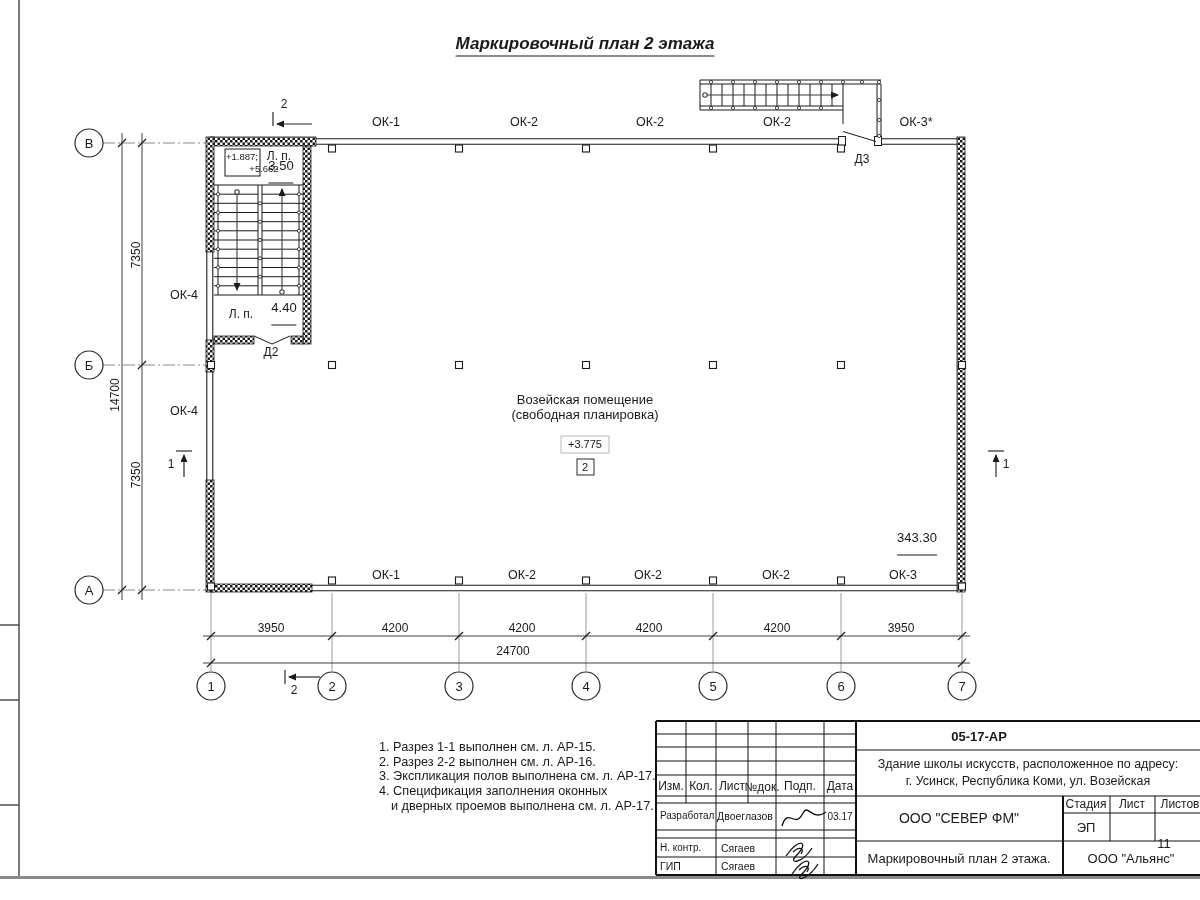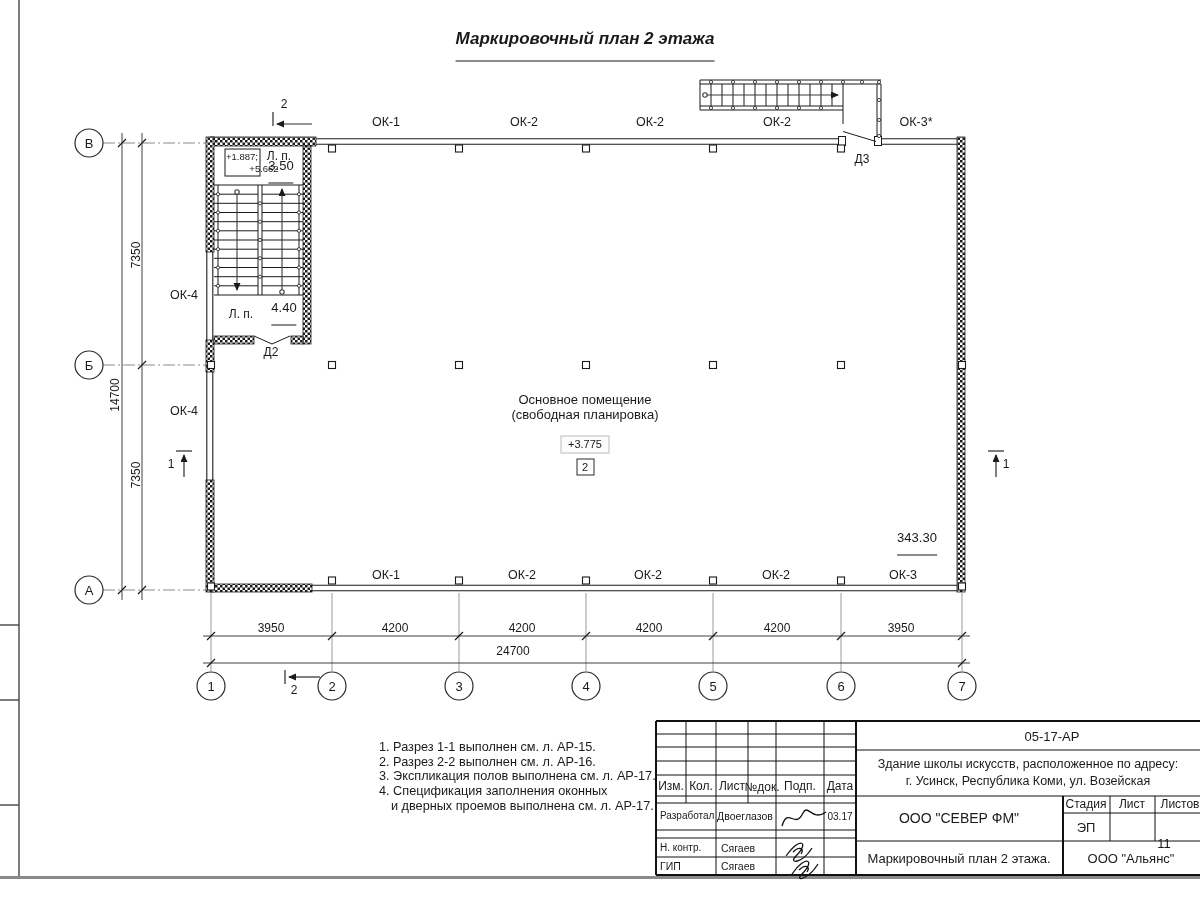--- a/index.html
+++ b/index.html
@@ -8,21 +8,21 @@
   #linework{position:absolute;left:0;top:0;}
   .lbl{position:absolute;transform:translate(-50%,-50%);white-space:nowrap;
        font:12.5px "Liberation Sans",sans-serif;color:#1a1a1a;line-height:1;}
   .lbl-left{position:absolute;transform:translateY(-50%);white-space:nowrap;
        font:12.5px "Liberation Sans",sans-serif;color:#1a1a1a;line-height:1;}
   .rot{transform:translate(-50%,-50%) rotate(-90deg);}
   .f9{font-size:9.5px;}.f10{font-size:10px;}.f105{font-size:10.5px;}.f11{font-size:11px;}
   .f12{font-size:12px;}.f13{font-size:13px;}.f14{font-size:14px;}
   .f85{font-size:12px;}
   .und{border-bottom:1.2px solid #1a1a1a;padding-bottom:11px;}
-  .title{font:italic 600 17px "Liberation Sans",sans-serif;border-bottom:1.4px solid #1a1a1a;padding-bottom:12px;}
+  .title{font:italic 600 17px "Liberation Sans",sans-serif;border-bottom:1.4px solid #1a1a1a;padding-bottom:2px;}
   #notes{position:absolute;left:331px;top:740px;font:12.7px "Liberation Sans",sans-serif;}
   #notes div{height:14.7px;white-space:nowrap;margin-left:48px;}
   #notes .indent{padding-left:12px;}
 </style>
 </head>
 <body>
 
 <div id="sheet">
 
 <svg id="linework" width="1200" height="900" viewBox="0 0 1200 900">
@@ -253,21 +253,21 @@
 
 <div class="lbl f9" style="left:242px;top:157px;">+1.887;</div>
 <div class="lbl f9" style="left:242px;top:169px;padding-left:44px;">+5.662</div>
 <div class="lbl f12" style="left:279px;top:156px;">Л. п.</div>
 <div class="lbl f13 und" style="left:281px;top:171px;">3.50</div>
 <div class="lbl f12" style="left:241px;top:314px;">Л. п.</div>
 <div class="lbl f13 und" style="left:284px;top:313px;">4.40</div>
 <div class="lbl f12" style="left:271px;top:352px;">Д2</div>
 <div class="lbl f12" style="left:862px;top:159px;">Д3</div>
 
-<div class="lbl f13" style="left:585px;top:399px;">Основное помещение</div>
+<div class="lbl f13" style="left:585px;top:399px;">Возейская помещение</div>
 <div class="lbl f13" style="left:585px;top:414px;">(свободная планировка)</div>
 <div class="lbl f11" style="left:585px;top:444px;">+3.775</div>
 <div class="lbl f11" style="left:585px;top:467px;">2</div>
 <div class="lbl f13 und" style="left:917px;top:543px;">343.30</div>
 
 <div class="lbl f12" style="left:271px;top:628px;">3950</div>
 <div class="lbl f12" style="left:395px;top:628px;">4200</div>
 <div class="lbl f12" style="left:522px;top:628px;">4200</div>
 <div class="lbl f12" style="left:649px;top:628px;">4200</div>
 <div class="lbl f12" style="left:777px;top:628px;">4200</div>
@@ -296,21 +296,21 @@
 <div class="lbl f12" style="left:1006px;top:464px;">1</div>
 
 <div id="notes">
   <div>1. Разрез 1-1 выполнен см. л. АР-15.</div>
   <div>2. Разрез 2-2 выполнен см. л. АР-16.</div>
   <div>3. Экспликация полов выполнена см. л. АР-17.</div>
   <div>4. Спецификация заполнения оконных</div>
   <div class="indent">и дверных проемов выполнена см. л. АР-17.</div>
 </div>
 
-<div class="lbl f13" style="left:1052px;top:736px;">05-17-АР</div>
+<div class="lbl f13" style="left:979px;top:736px;font-weight:bold;">05-17-АР</div>
 <div class="lbl" style="left:1028px;top:764px;">Здание школы искусств, расположенное по адресу:</div>
 <div class="lbl" style="left:1028px;top:781px;">г. Усинск, Республика Коми, ул. Возейская</div>
 
 <div class="lbl f12" style="left:671px;top:786px;">Изм.</div>
 <div class="lbl f12" style="left:701px;top:786px;">Кол.</div>
 <div class="lbl f12" style="left:732px;top:786px;">Лист</div>
 <div class="lbl f85" style="left:762px;top:787px;">№док.</div>
 <div class="lbl f12" style="left:800px;top:786px;">Подп.</div>
 <div class="lbl f12" style="left:840px;top:786px;">Дата</div>
 

